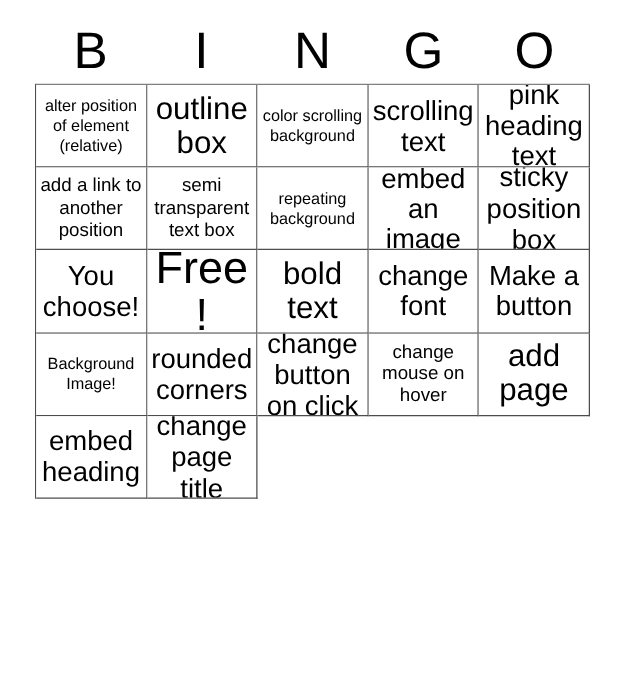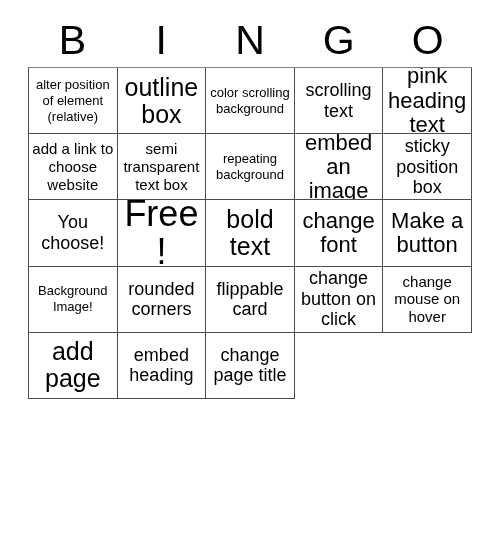--- a/index.html
+++ b/index.html
@@ -76,21 +76,21 @@
     color: #000000;
     line-height: 1.12;
     font-family: "Liberation Sans", sans-serif;
     word-wrap: break-word;
   }
 
   
   .sz-xxl .bingo-cell-text { font-size: 36px; line-height: 1.06; }
   .sz-xl  .bingo-cell-text { font-size: 25px; line-height: 1.08; }
   .sz-lg  .bingo-cell-text { font-size: 22px; line-height: 1.10; }
-  .sz-md  .bingo-cell-text { font-size: 18px; line-height: 1.14; }
+  .sz-md  .bingo-cell-text { font-size: 22px; line-height: 1.14; }
   .sz-sm  .bingo-cell-text { font-size: 15px; line-height: 1.18; }
   .sz-xs  .bingo-cell-text { font-size: 13px; line-height: 1.22; }
 </style>
 </head>
 <body>
 
 <div class="bingo-page">
 
   <div class="bingo-header">
     <div class="bingo-header-letter">B</div>
@@ -112,21 +112,21 @@
         <span class="bingo-cell-text">color scrolling background</span>
       </div>
     <div class="bingo-cell sz-md">
         <span class="bingo-cell-text">scrolling text</span>
       </div>
 
     <div class="bingo-cell sz-lg">
         <span class="bingo-cell-text">pink heading text</span>
       </div>
     <div class="bingo-cell sz-sm">
-        <span class="bingo-cell-text">add a link to choose website</span>
+        <span class="bingo-cell-text">add a link to another position</span>
       </div>
     <div class="bingo-cell sz-sm">
         <span class="bingo-cell-text">semi transparent text box</span>
       </div>
     <div class="bingo-cell sz-xs">
         <span class="bingo-cell-text">repeating background</span>
       </div>
     <div class="bingo-cell sz-lg">
         <span class="bingo-cell-text">embed an image</span>
       </div>
@@ -149,23 +149,20 @@
       </div>
     <div class="bingo-cell sz-lg">
         <span class="bingo-cell-text">Make a button</span>
       </div>
     <div class="bingo-cell sz-xs">
         <span class="bingo-cell-text">Background Image!</span>
       </div>
     <div class="bingo-cell sz-md">
         <span class="bingo-cell-text">rounded corners</span>
       </div>
-    <div class="bingo-cell sz-md">
-        <span class="bingo-cell-text">flippable card</span>
-      </div>
 
     <div class="bingo-cell sz-md">
         <span class="bingo-cell-text">change button on click</span>
       </div>
     <div class="bingo-cell sz-sm">
         <span class="bingo-cell-text">change mouse on hover</span>
       </div>
     <div class="bingo-cell sz-xl">
         <span class="bingo-cell-text">add page</span>
       </div>

